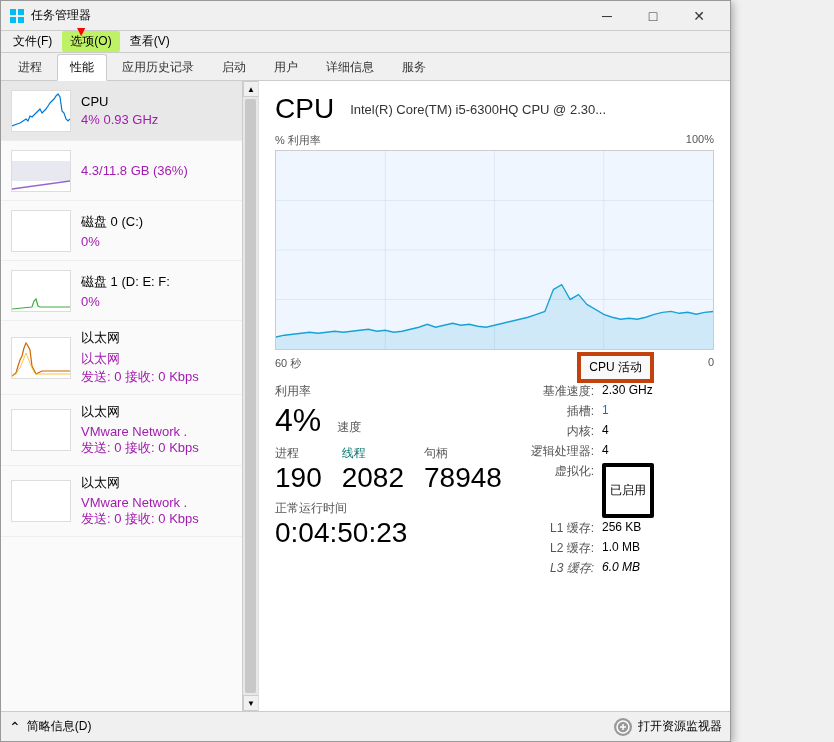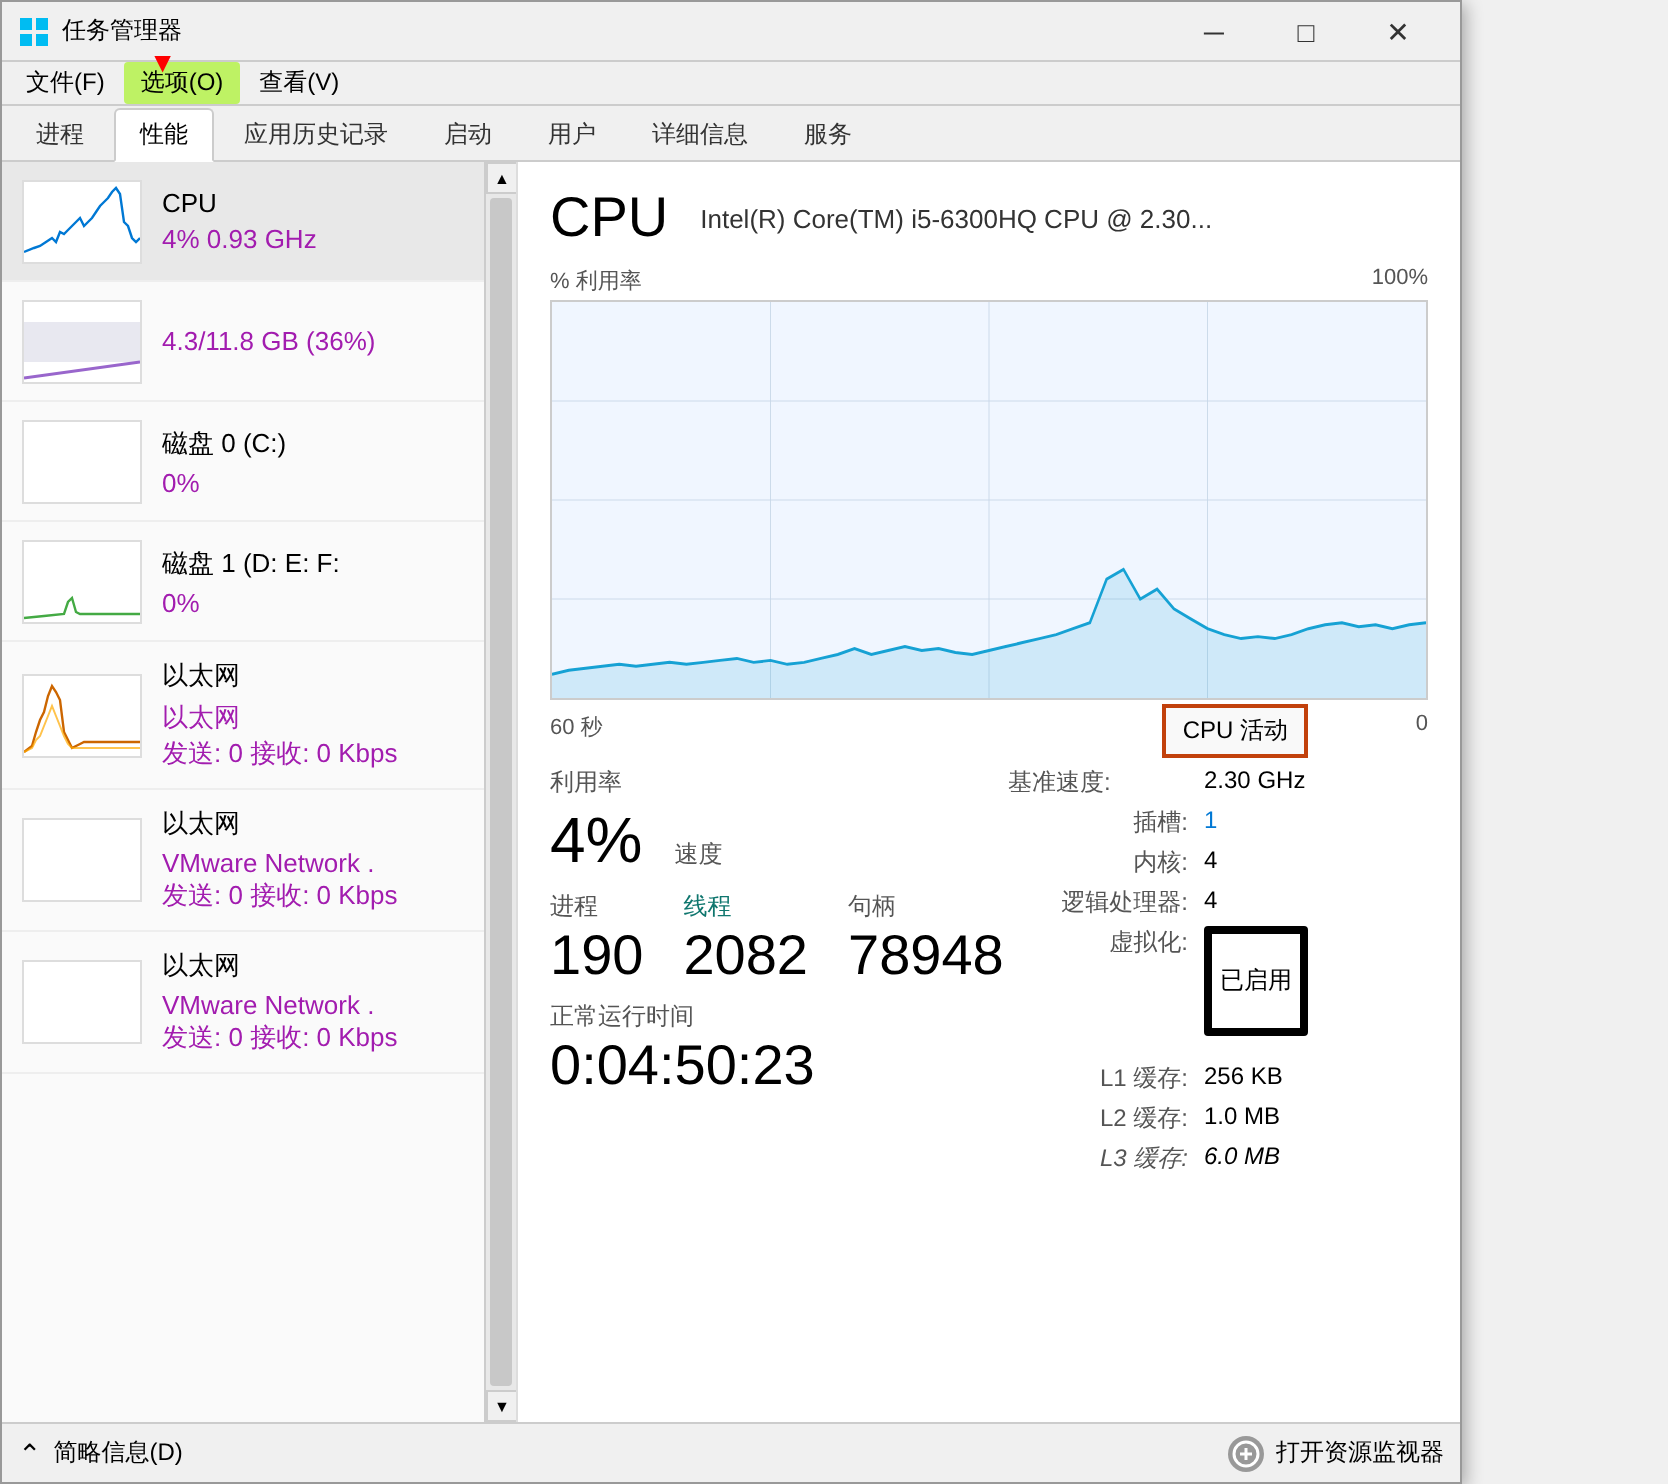--- a/index.html
+++ b/index.html
@@ -234,21 +234,21 @@
       color: #555;
       margin-bottom: 12px;
       position: relative;
     }
 
     .tooltip-box {
       position: absolute;
       right: 60px;
       top: -4px;
       background: #f9f9f9;
-      border: 2px solid #c2410c;
+      border: 4px solid #c2410c;
       padding: 3px 8px;
       font-size: 12px;
       color: #000;
       white-space: nowrap;
     }
 
     
     .bottom-bar {
       height: 30px;
       background: #f0f0f0;
@@ -574,36 +574,36 @@
           </div>
 
           <div>
             <div style="font-size:12px;color:#555;">正常运行时间</div>
             <div style="font-size:28px;font-weight:300;">0:04:50:23</div>
           </div>
         </div>
 
         <div style="width:210px; font-size:12px;">
           <div style="display:flex; margin-bottom:3px;">
-            <span style="color:#555; width:90px; text-align:left; margin-right:8px;">基准速度:</span>
+            <span style="color:#555; width:90px; text-align:right; margin-right:8px;">基准速度:</span>
             <span>2.30 GHz</span>
           </div>
           <div style="display:flex; margin-bottom:3px;">
             <span style="color:#555; width:90px; text-align:right; margin-right:8px;">插槽:</span>
             <span style="color:#0078d4;">1</span>
           </div>
           <div style="display:flex; margin-bottom:3px;">
             <span style="color:#555; width:90px; text-align:right; margin-right:8px;">内核:</span>
             <span>4</span>
           </div>
           <div style="display:flex; margin-bottom:3px;">
             <span style="color:#555; width:90px; text-align:right; margin-right:8px;">逻辑处理器:</span>
             <span>4</span>
           </div>
-          <div style="display:flex; margin-bottom:13px;">
+          <div style="display:flex; margin-bottom:2px;">
             <span style="color:#555; width:90px; text-align:right; margin-right:8px;">虚拟化:</span>
             <span style="border: 4px solid #000000; padding: 15px 4px; border-radius: 2px;">已启用</span>
           </div>
           <div style="display:flex; margin-bottom:3px;">
             <span style="color:#555; width:90px; text-align:right; margin-right:8px;">L1 缓存:</span>
             <span>256 KB</span>
           </div>
           <div style="display:flex; margin-bottom:3px;">
             <span style="color:#555; width:90px; text-align:right; margin-right:8px;">L2 缓存:</span>
             <span>1.0 MB</span>

